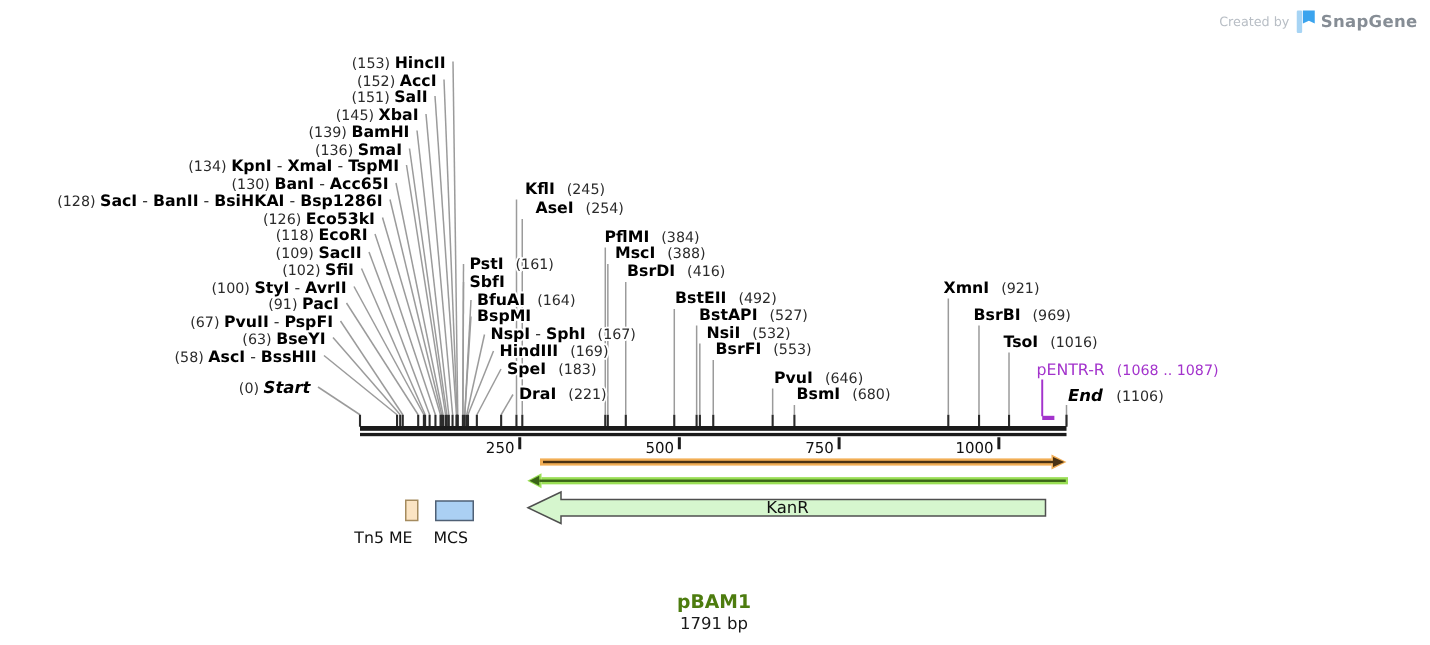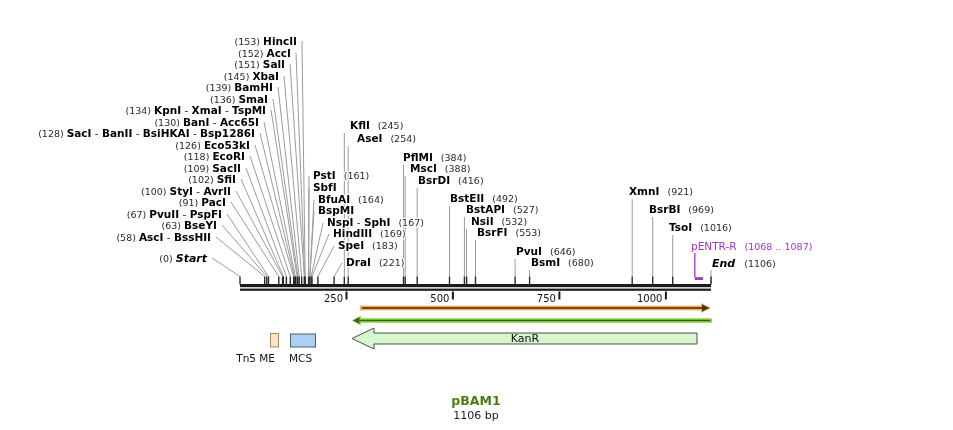--- a/index.html
+++ b/index.html
@@ -25,20 +25,30 @@
   .brand{font-size:11px;color:#868d95;font-weight:600;letter-spacing:.2px;}
 
   .title-block{position:absolute;left:476px;top:393px;transform:translateX(-50%);text-align:center;}
   .plasmid-name{font-size:12.5px;font-weight:700;color:#4d7c0f;}
   .plasmid-len{font-size:11px;color:#1a1a1a;margin-top:1px;}
 </style>
 </head>
 <body>
 
 <div id="canvas">
+  <div class="branding">
+    <span class="created">Created by</span>
+    <span style="display:inline-block;line-height:0;">
+      <svg width="13" height="17" viewBox="0 0 13 17">
+        <rect x="0.5" y="1" width="3.6" height="15" rx="0.8" fill="#A7D4F4"></rect>
+        <polygon points="4.6,1 12.5,1 12.5,9.6 8.6,7.8 4.6,9.6" fill="#3BA4EE"></polygon>
+      </svg>
+    </span>
+    <span class="brand">SnapGene</span>
+  </div>
 
   <svg id="map" width="953" height="430" viewBox="0 0 953 430">
       <g>
         <line x1="302" y1="41" x2="305.15641952983725" y2="276.5" stroke="#9b9b9b" stroke-width="1"></line>
         <line x1="296" y1="53" x2="304.7305605786619" y2="276.5" stroke="#9b9b9b" stroke-width="1"></line>
         <line x1="290" y1="64" x2="304.30470162748645" y2="276.5" stroke="#9b9b9b" stroke-width="1"></line>
         <line x1="284" y1="76" x2="301.749547920434" y2="276.5" stroke="#9b9b9b" stroke-width="1"></line>
         <line x1="278" y1="87" x2="299.19439421338154" y2="276.5" stroke="#9b9b9b" stroke-width="1"></line>
         <line x1="273" y1="99" x2="297.9168173598553" y2="276.5" stroke="#9b9b9b" stroke-width="1"></line>
         <line x1="271" y1="110" x2="297.0650994575045" y2="276.5" stroke="#9b9b9b" stroke-width="1"></line>
@@ -204,15 +214,15 @@
         <text x="629" y="195" text-anchor="start" class="lbl"><tspan class="s-b">XmnI</tspan><tspan class="s-n" dx="8">(921)</tspan></text>
         <text x="649" y="213" text-anchor="start" class="lbl"><tspan class="s-b">BsrBI</tspan><tspan class="s-n" dx="8">(969)</tspan></text>
         <text x="669" y="231" text-anchor="start" class="lbl"><tspan class="s-b">TsoI</tspan><tspan class="s-n" dx="8">(1016)</tspan></text>
         <text x="691" y="250" text-anchor="start" class="lbl"><tspan class="s-pr" fill="#A333CC">pENTR-R</tspan><tspan class="s-prn" dx="8" fill="#A333CC">(1068 .. 1087)</tspan></text>
         <text x="712" y="267" text-anchor="start" class="lbl"><tspan class="s-bi">End</tspan><tspan class="s-n" dx="9">(1106)</tspan></text>
       </g>
     </svg>
 
   <div class="title-block">
     <div class="plasmid-name">pBAM1</div>
-    <div class="plasmid-len">1106 bp</div>
+    <div class="plasmid-len">1791 bp</div>
   </div>
 </div>
 
 </body></html>

